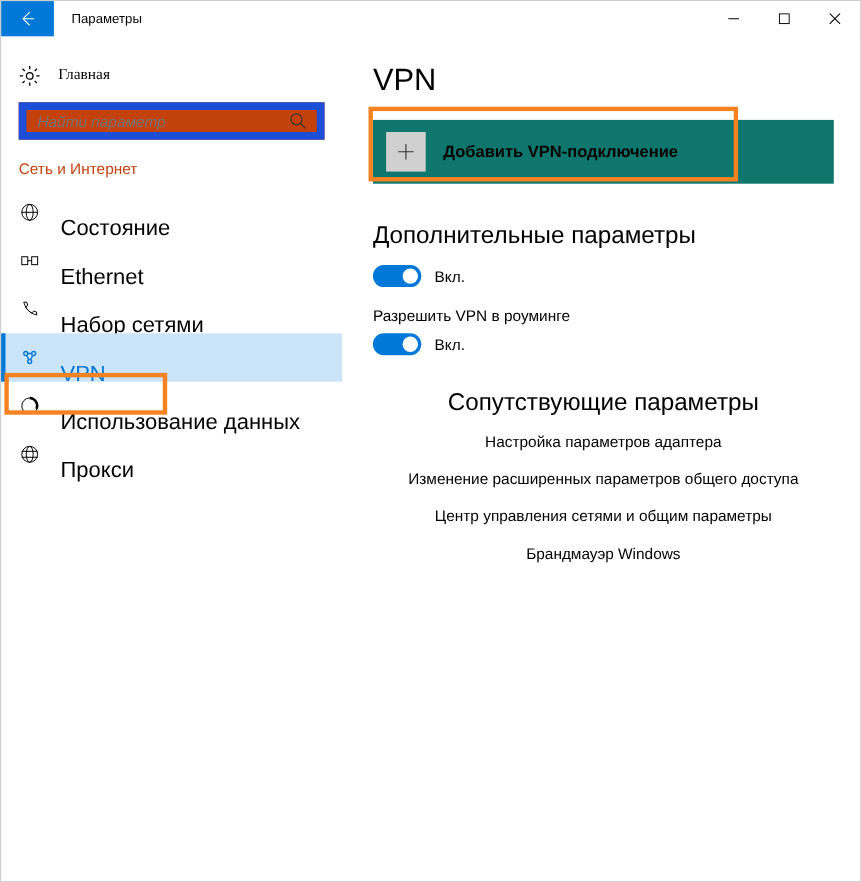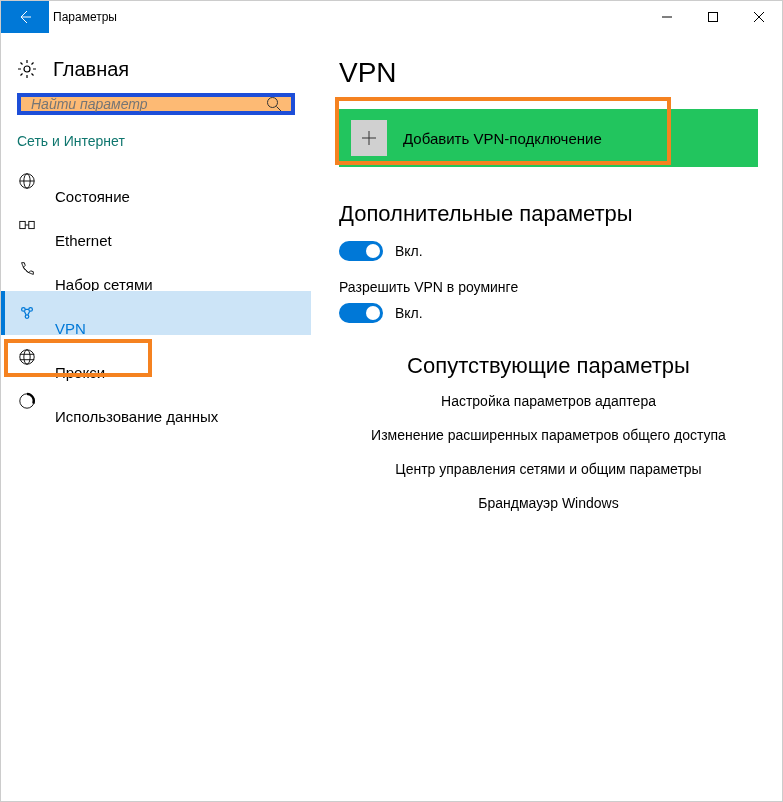--- a/index.html
+++ b/index.html
@@ -2,59 +2,59 @@
 <html><head>
   <meta charset="utf-8">
   <style>
     * { margin: 0; padding: 0; box-sizing: border-box; font-family: "Segoe UI", Tahoma, sans-serif; }
     body { width: 783px; height: 802px; background: #fff; color: #000; overflow: hidden; position: relative; border: 1px solid #ccc;}
     
     
     .titlebar { height: 32px; display: flex; align-items: center; background: #fff; }
     .back-btn { width: 48px; height: 32px; background: #0078d7; display: flex; align-items: center; justify-content: center; cursor: pointer; }
     .back-btn svg { width: 16px; height: 16px; }
-    .title-text { flex: 1; padding-left: 4px; font-size: 12px; color: #000; }
+    .title-text { flex: 1; padding-left: 16px; font-size: 12px; color: #000; }
     .win-controls { display: flex; }
     .win-btn { width: 46px; height: 32px; display: flex; align-items: center; justify-content: center; cursor: pointer; }
     .win-btn svg { width: 10px; height: 10px; }
     
     
     .content { display: flex; height: calc(100% - 32px); }
     
     
     .sidebar { width: 310px; padding-top: 16px; }
     .home-row { display: flex; align-items: center; height: 40px; padding: 0 16px; cursor: pointer; }
     .home-icon { width: 20px; height: 20px; margin-right: 16px; display: flex; align-items: center; justify-content: center; }
-    .home-label { font-size: 20px; }
+    .home-label { font-size: 14px; font-family: Liberation Serif, serif; }
     
     .search-wrap { padding: 4px 16px 0 16px; }
-    .search-box { display: flex; align-items: center; border: 4px solid #1d4ed8; background: #fdba74; height: 22px; }
+    .search-box { display: flex; align-items: center; border: 7px solid #1d4ed8; background: #c2410c; height: 34px; }
     .search-input { flex: 1; border: none; outline: none; padding: 0 10px; font-size: 14px; font-style: italic; background: transparent; }
     .search-btn { width: 34px; height: 32px; display: flex; align-items: center; justify-content: center; cursor: pointer; }
     
-    .category-header { font-size: 14px; color: #0f766e; padding: 18px 16px 10px 16px; }
+    .category-header { font-size: 14px; color: #c2410c; padding: 18px 16px 10px 16px; }
     
     .nav-items { }
     .nav-item { display: flex; align-items: center; height: 44px; padding: 0 16px; cursor: pointer; position: relative; }
     .nav-item.active { background: #cce4f7; }
     .nav-item.active::before {
       content: ""; position: absolute; left: 0; top: 0; bottom: 0; width: 4px; background: #0078d7;
     }
     .nav-icon { width: 20px; height: 20px; margin-right: 18px; display: flex; align-items: center; justify-content: center; flex-shrink: 0; }
     .nav-icon svg { width: 18px; height: 18px; }
-    .nav-label { font-size: 15px; margin-top: 30px; }
+    .nav-label { font-size: 20px; margin-top: 30px; }
     
     
     .highlight-box { position: absolute; border: 4px solid #f58220; pointer-events: none; }
     
     
     .main { flex: 1; padding: 24px 24px 24px 28px; overflow-y: auto; }
     .page-title { font-size: 28px; font-weight: 400; margin-bottom: 20px; }
     
-    .add-vpn-btn { display: flex; align-items: center; background: #22c55e; height: 58px; width: 100%; cursor: pointer; margin-bottom: 34px;}
+    .add-vpn-btn { display: flex; align-items: center; background: #0f766e; height: 58px; width: 100%; cursor: pointer; margin-bottom: 34px; font-weight: bold;}
     .add-vpn-plus { width: 36px; height: 36px; background: #d0d0d0; display: flex; align-items: center; justify-content: center; margin: 0 16px 0 12px; }
     .add-vpn-plus svg { width: 16px; height: 16px; stroke: #333; }
     .add-vpn-label { font-size: 15px; }
     
     .section-heading { font-size: 22px; font-weight: 400; margin-bottom: 14px; }
     
     .setting-row { margin-bottom: 18px; }
     .setting-label { font-size: 14px; margin-bottom: 8px; }
     .toggle-row { display: flex; align-items: center; gap: 12px; }
     .toggle { width: 44px; height: 20px; background: #0078d7; border-radius: 10px; position: relative; cursor: pointer; }
@@ -161,35 +161,35 @@
               <line x1="7" y1="8" x2="9" y2="12" stroke="#0078d7" stroke-width="1.4"></line>
               <line x1="13" y1="8" x2="11" y2="12" stroke="#0078d7" stroke-width="1.4"></line>
             </svg>
         </span>
         <span class="nav-label" style="color:#0078d7;">VPN</span>
       </div>
       <div class="nav-item">
         <span class="nav-icon">
           <svg viewBox="0 0 20 20">
               <circle cx="10" cy="10" r="8" fill="none" stroke="#000" stroke-width="1"></circle>
+              <path d="M10 2 A8 8 0 0 1 17 13" fill="none" stroke="#000" stroke-width="2.5"></path>
+            </svg>
+        </span>
+        <span class="nav-label">Использование данных</span>
+      </div>
+      <div class="nav-item">
+        <span class="nav-icon">
+          <svg viewBox="0 0 20 20">
+              <circle cx="10" cy="10" r="8" fill="none" stroke="#000" stroke-width="1"></circle>
               <ellipse cx="10" cy="10" rx="3.5" ry="8" fill="none" stroke="#000" stroke-width="1"></ellipse>
               <line x1="2" y1="7" x2="18" y2="7" stroke="#000" stroke-width="1"></line>
               <line x1="2" y1="13" x2="18" y2="13" stroke="#000" stroke-width="1"></line>
             </svg>
         </span>
         <span class="nav-label">Прокси</span>
-      </div>
-      <div class="nav-item">
-        <span class="nav-icon">
-          <svg viewBox="0 0 20 20">
-              <circle cx="10" cy="10" r="8" fill="none" stroke="#000" stroke-width="1"></circle>
-              <path d="M10 2 A8 8 0 0 1 17 13" fill="none" stroke="#000" stroke-width="2.5"></path>
-            </svg>
-        </span>
-        <span class="nav-label">Использование данных</span>
       </div>
     </div>
   </div>
 
   <div class="main">
     <h1 class="page-title">VPN</h1>
 
     <div class="add-vpn-btn">
       <div class="add-vpn-plus">
         <svg viewBox="0 0 16 16">

